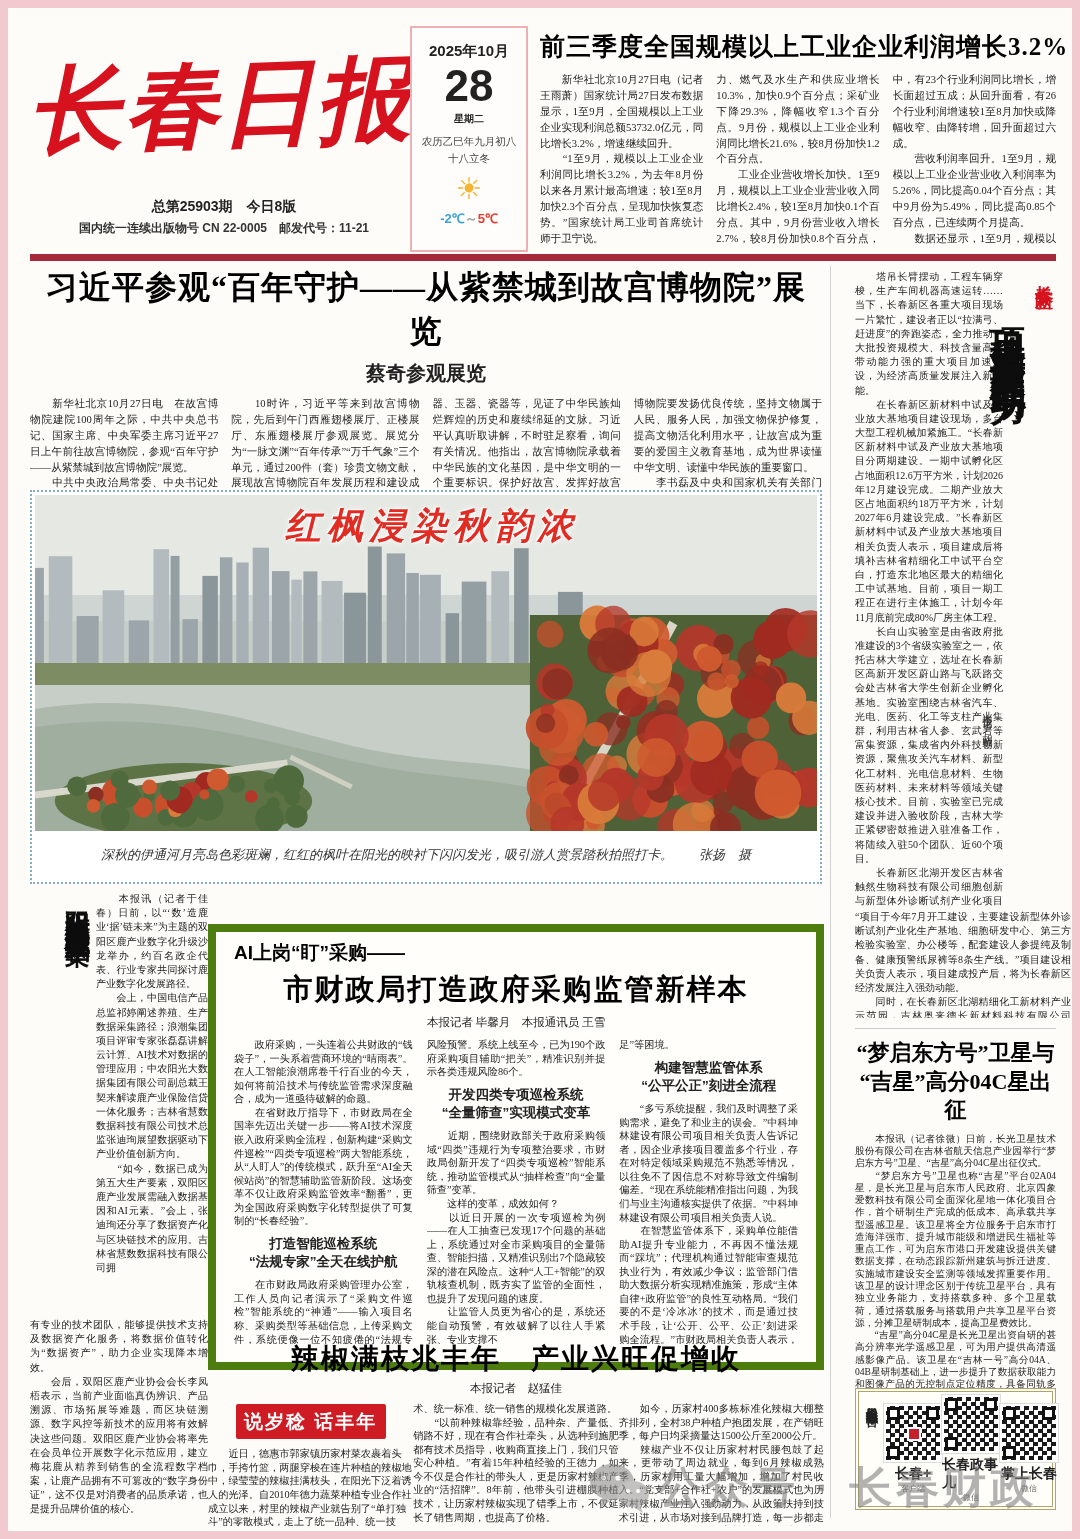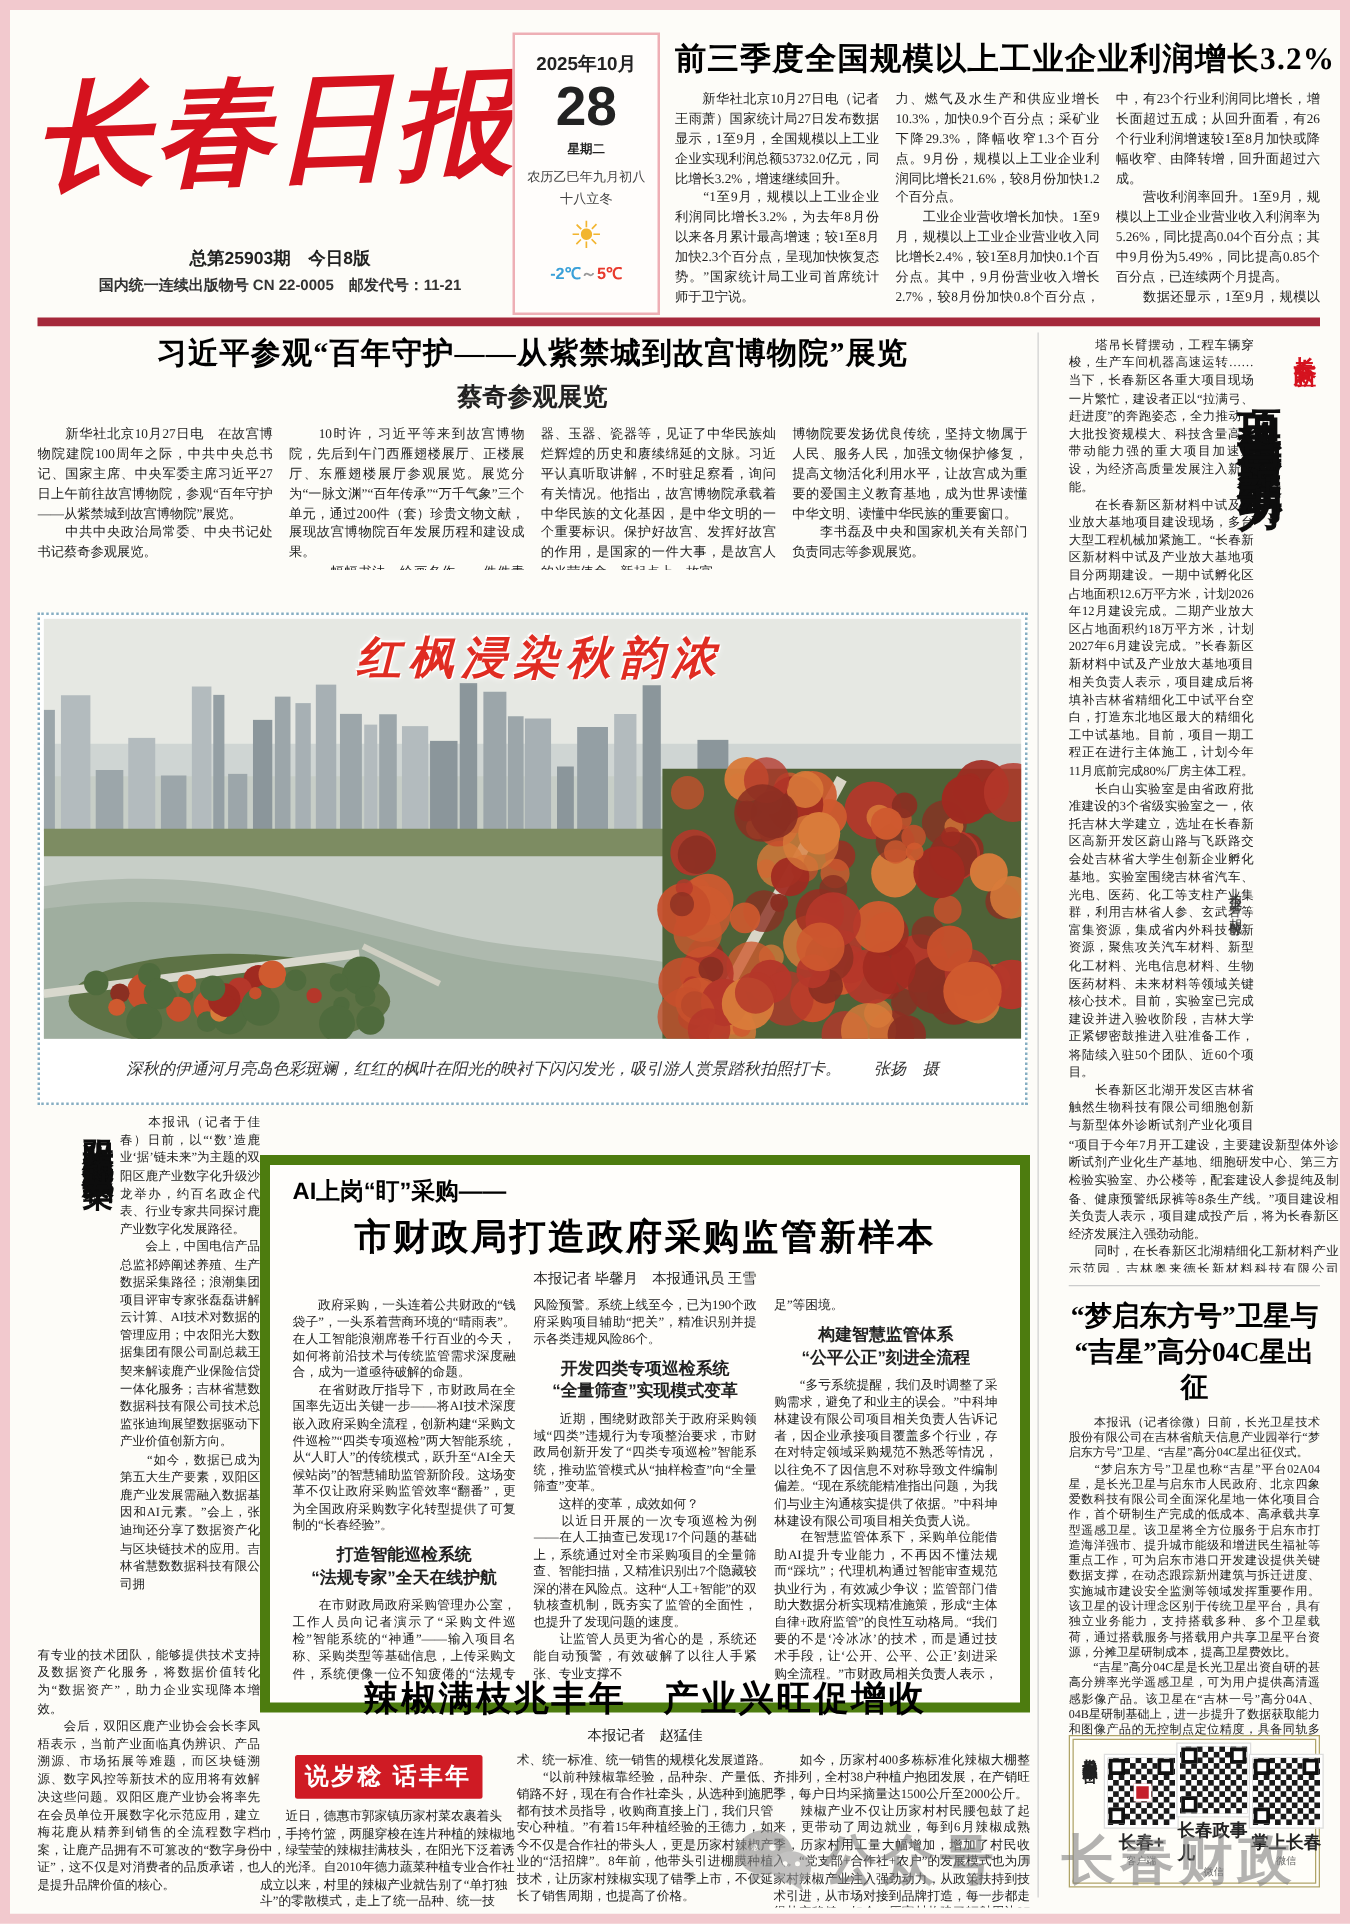--- a/index.html
+++ b/index.html
@@ -23,21 +23,21 @@
 .db-temp{font-size:13px;font-weight:bold;margin-top:5px}
 .db-temp .lo{color:#3aa0d8}.db-temp .sep{color:#999}.db-temp .hi{color:#e8392c}
 
 .toparticle{left:532px;top:22px;width:516px;height:222px}
 .toparticle h2{font-size:25px;font-weight:bold;letter-spacing:1px;white-space:nowrap;color:#000}
 .tops{display:flex;gap:13px;margin-top:9px}
 .tops .col{flex:1;font-size:10.6px;line-height:1.5;height:176px;overflow:hidden}
 .redbar{left:22px;top:246px;width:1026px;height:7px;background:#a5293b}
 
 .mainart{left:22px;top:258px;width:792px}
-.mainart h1{font-size:24px;font-weight:bold;text-align:center;letter-spacing:1px;color:#000}
+.mainart h1{font-size:32px;font-weight:bold;text-align:center;letter-spacing:1px;color:#000}
 .mainart h3{font-size:20px;font-weight:bold;text-align:center;margin-top:6px}
 .maincols{display:flex;gap:13px;margin-top:9px}
 .maincols .col{flex:1;font-size:10.6px;line-height:1.5;height:116px;overflow:hidden}
 
 .photo-frame{left:22px;top:482px;width:792px;height:394px;border:2px dotted #86aec2;padding:3px;background:#fff}
 .photo-art{width:100%;height:336px;display:block}
 .photo-title{left:250px;top:10px;width:300px;text-align:center;font-size:36px;font-weight:bold;font-style:italic;color:#e02c22;letter-spacing:6px;text-shadow:0 0 6px #fff,1px 1px 0 #fff,-1px -1px 0 #fff;font-family:"DejaVu Serif",serif}
 .photo-cap{height:48px;display:flex;align-items:center;justify-content:center;gap:26px;font-size:13px;font-style:italic;color:#333}
 
 .sidebar{left:822px;top:258px;width:226px;height:1252px;border-left:1px solid #cfcfcf;padding-left:24px}

